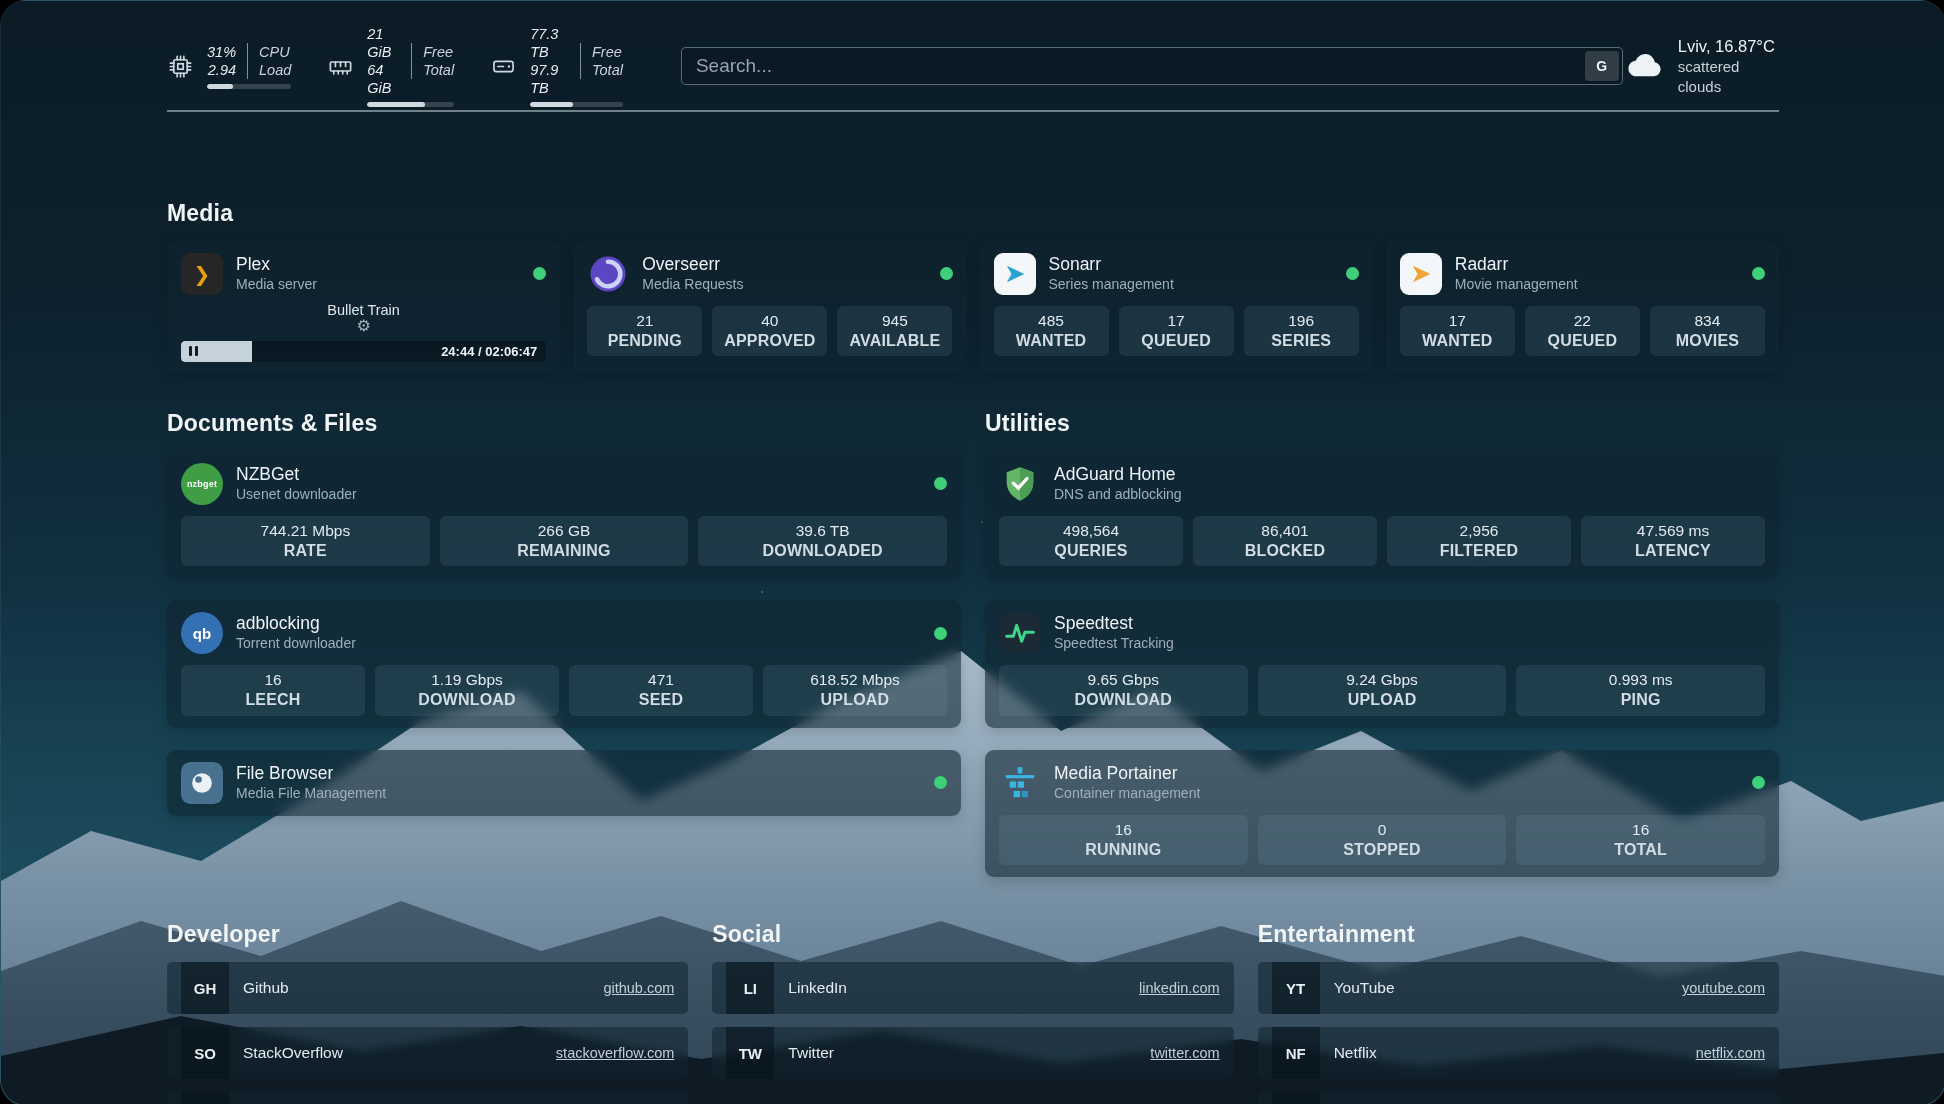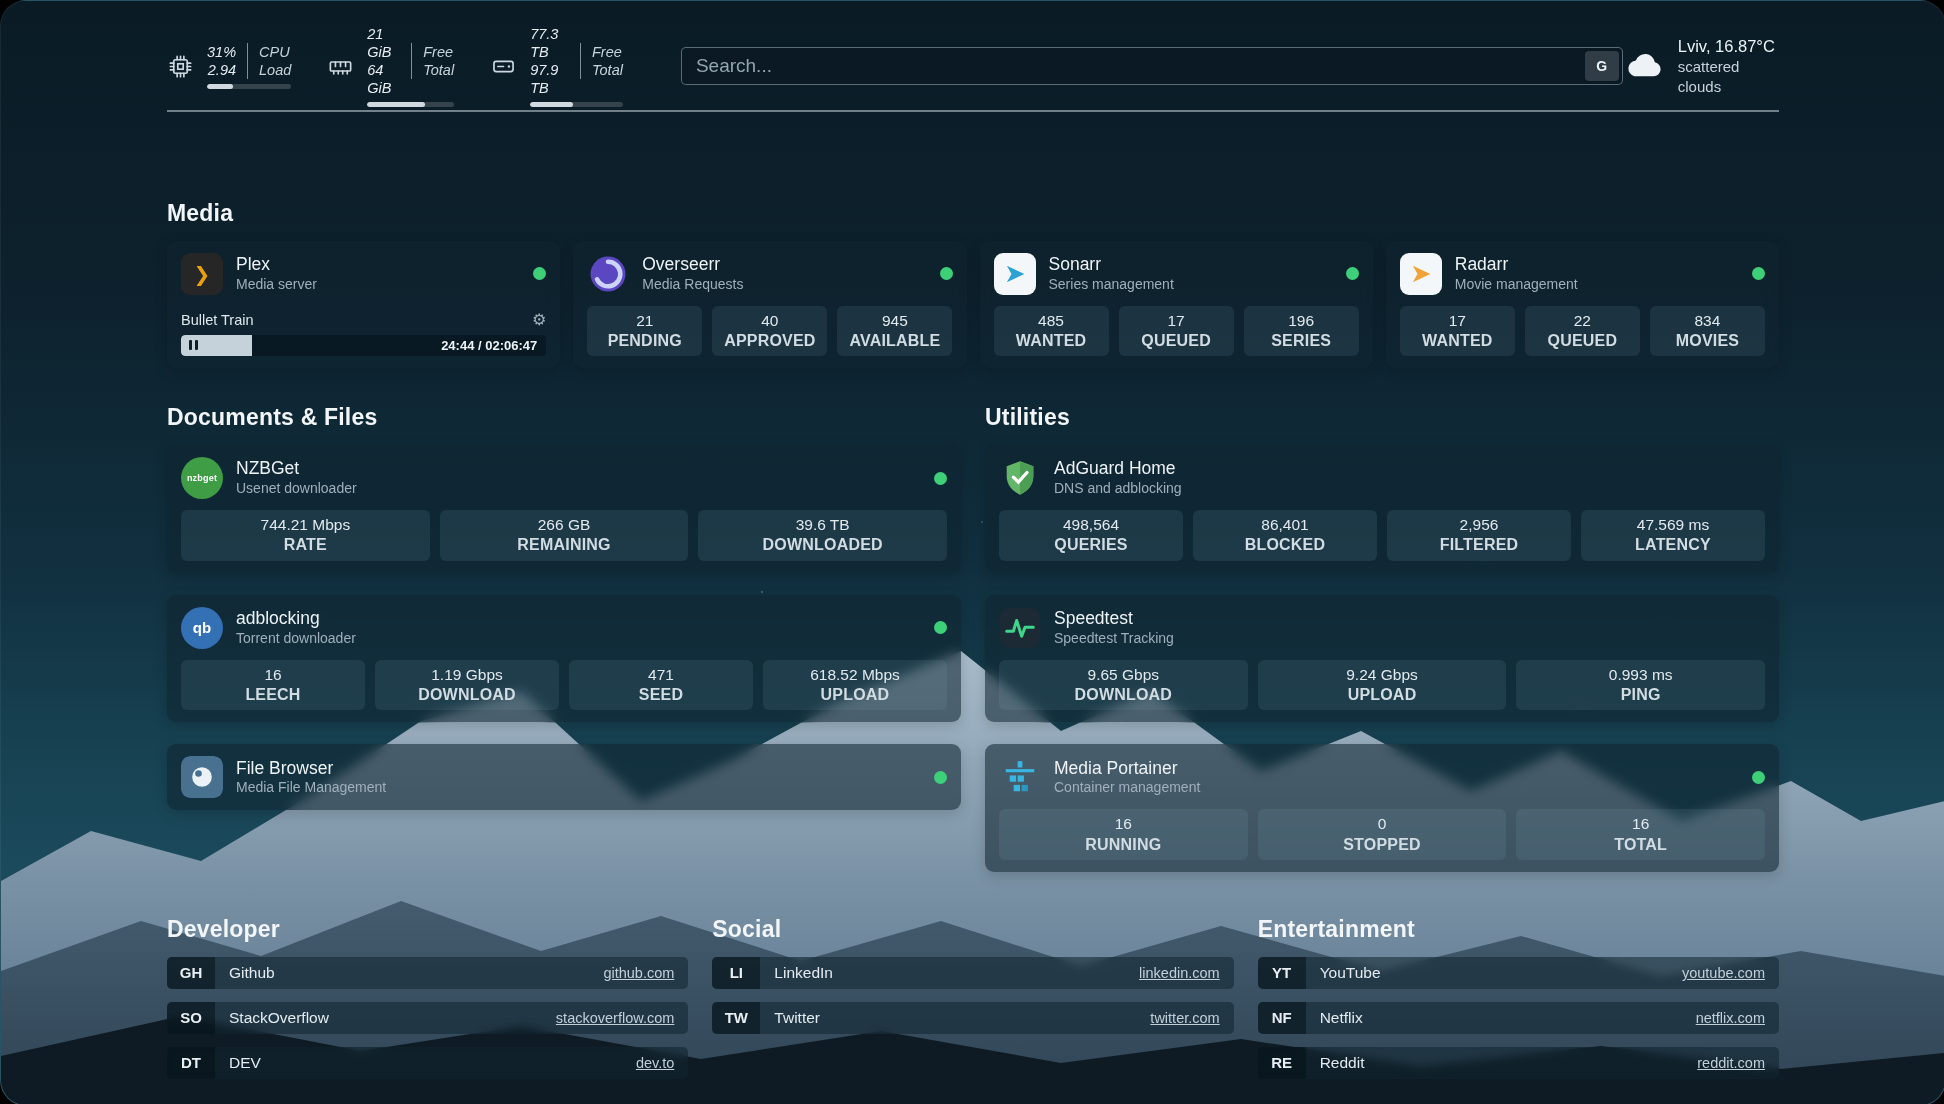--- a/index.html
+++ b/index.html
@@ -52,37 +52,37 @@
   .app-titles{display:flex;flex-direction:column;line-height:1.25;}
   .app-name{font-size:17.5px;color:#eef3f6;font-weight:500;}
   .app-sub{font-size:14px;color:#9fb0ba;}
   .status-dot{width:13px;height:13px;border-radius:50%;background:#3ecf79;margin-left:auto;flex:0 0 13px;}
   .stats-row{display:flex;gap:10px;margin-top:11px;}
   .tile{flex:1;background:rgba(133,168,188,0.13);border-radius:6px;padding:5px 4px 6px 4px;text-align:center;}
   .tile-value{font-size:15.5px;color:#e2eaef;line-height:1.25;}
   .tile-label{font-size:16px;font-weight:700;color:#d2dce3;letter-spacing:.2px;margin-top:1px;line-height:1.2;}
 
   
-  .plex-now{display:flex;align-items:center;justify-content:space-between;margin-top:17px;}
+  .plex-now{display:flex;align-items:center;justify-content:space-between;margin-top:7px;flex-direction:column;}
   .plex-title{font-size:14.5px;color:#dfe7ec;}
   .gear{font-size:16px;color:#9fb0ba;cursor:pointer;line-height:1;}
   .plex-bar{position:relative;margin-top:7px;height:21px;border-radius:4px;background:rgba(6,18,26,0.55);overflow:hidden;cursor:pointer;}
   .plex-fill{position:absolute;left:0;top:0;bottom:0;background:#c6d2da;border-radius:4px 0 0 4px;}
   .pause-ic{position:absolute;left:8px;top:50%;transform:translateY(-50%);display:flex;gap:2.5px;z-index:2;}
   .pause-ic span{display:block;width:3px;height:10px;background:#0c1d29;border-radius:1px;}
   .plex-time{position:absolute;right:9px;top:50%;transform:translateY(-50%);font-size:13px;font-weight:700;color:#eef3f6;z-index:2;}
 
   .two-col{display:grid;grid-template-columns:1fr 1fr;gap:24px;margin-top:36px;}
   .col .card{margin-bottom:22px;}
   .col .card:last-child{margin-bottom:0;}
 
   
   .links-grid{display:grid;grid-template-columns:repeat(3,1fr);gap:24px;margin-top:44px;}
-  .bm-row{display:flex;align-items:center;height:32px;background:rgba(17,36,48,0.55);border-radius:5px;
-    overflow:hidden;margin-bottom:13px;cursor:pointer;backdrop-filter:blur(4px);}
+  .bm-row{display:flex;align-items:center;height:52px;background:rgba(17,36,48,0.55);border-radius:5px;
+    overflow:hidden;margin-bottom:13px;cursor:pointer;backdrop-filter:blur(4px);padding-left:14px;}
   .bm-abbr{width:48px;align-self:stretch;background:rgba(4,14,20,0.5);color:#e8eef2;font-size:15px;font-weight:600;
     display:flex;align-items:center;justify-content:center;flex:0 0 48px;}
   .bm-label{margin-left:14px;font-size:15.5px;color:#e4ebf0;}
   .bm-url{margin-left:auto;margin-right:14px;font-size:14.5px;color:#c2cfd8;text-decoration:underline;}
 
   
   .ic-plex{background:#262626;color:#e5a00d;font-size:20px;font-weight:700;}
   .ic-nzb{background:#3f9e45;border-radius:50%;color:#fff;font-size:9px;font-weight:700;letter-spacing:.2px;}
   .ic-qb{background:#3470b4;border-radius:50%;color:#fff;font-size:15px;font-weight:700;}
   .ic-plain{background:transparent;}

